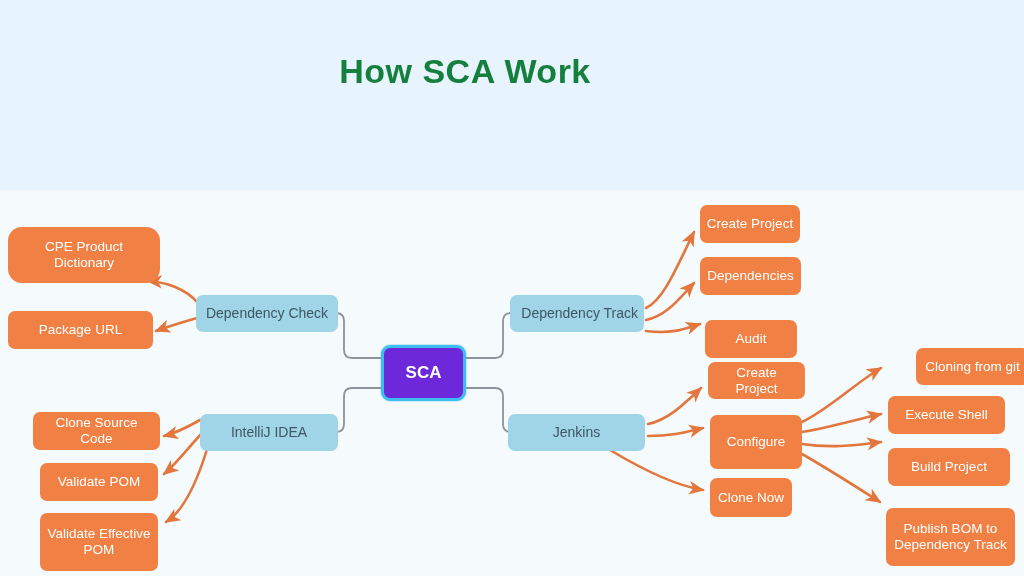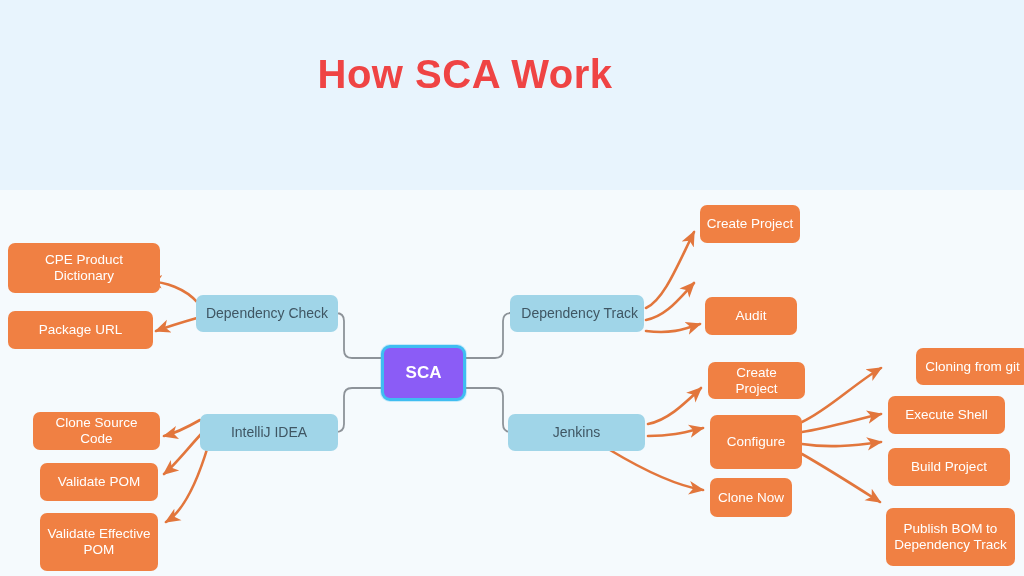--- a/index.html
+++ b/index.html
@@ -24,23 +24,23 @@
     width: 1024px;
     height: 190px;
     background: #e8f4fd;
   }
   #title {
     position: absolute;
     left: 0;
     top: 52px;
     width: 930px;
     text-align: center;
-    font-size: 40px;
+    font-size: 34px;
     font-weight: bold;
-    color: #ef4444;
+    color: #15803d;
     letter-spacing: 0.5px;
     font-family: "Liberation Sans", "DejaVu Sans", sans-serif;
   }
   #canvas {
     position: absolute;
     left: 0; top: 190px;
     width: 1024px;
     height: 386px;
     background: #f5fafd;
   }
@@ -67,21 +67,21 @@
     font-size: 13.5px;
     padding: 2px 6px;
   }
   .node.blue {
     background: #a0d5e8;
     color: #3f5663;
     font-size: 14px;
     padding: 2px 6px;
   }
   .node.center {
-    background: #8b5cf6;
+    background: #6d28d9;
     color: #ffffff;
     font-size: 17px;
     font-weight: bold;
     border: 3px solid #3fbdf1;
     border-radius: 9px;
     box-shadow: 0 0 0 1px rgba(63,189,241,0.25);
   }
   .node span { display: block; width: 100%; }
 </style>
 </head>
@@ -150,21 +150,21 @@
   </div>
 
   <div class="node blue" style="left:510px;top:295px;width:134px;height:37px;text-align:right;">
     <span>Dependency Track</span>
   </div>
 
   <div class="node blue" style="left:508px;top:414px;width:137px;height:37px;">
     <span>Jenkins</span>
   </div>
 
-  <div class="node orange" style="left:8px;top:243px;width:152px;height:50px;">
+  <div class="node orange" style="left:8px;top:227px;width:152px;height:56px;border-radius:14px;">
     <span>CPE Product Dictionary</span>
   </div>
 
   <div class="node orange" style="left:8px;top:311px;width:145px;height:38px;">
     <span>Package URL</span>
   </div>
 
   <div class="node orange" style="left:33px;top:412px;width:127px;height:38px;">
     <span>Clone Source Code</span>
   </div>
@@ -174,22 +174,25 @@
   </div>
 
   <div class="node orange" style="left:40px;top:513px;width:118px;height:58px;">
     <span>Validate Effective POM</span>
   </div>
 
   <div class="node orange" style="left:700px;top:205px;width:100px;height:38px;">
     <span>Create Project</span>
   </div>
 
-
-  <div class="node orange" style="left:705px;top:297px;width:92px;height:38px;">
+  <div class="node orange" style="left:700px;top:257px;width:101px;height:38px;">
+    <span>Dependencies</span>
+  </div>
+
+  <div class="node orange" style="left:705px;top:320px;width:92px;height:38px;">
     <span>Audit</span>
   </div>
 
   <div class="node orange" style="left:708px;top:362px;width:97px;height:37px;">
     <span>Create Project</span>
   </div>
 
   <div class="node orange" style="left:710px;top:415px;width:92px;height:54px;">
     <span>Configure</span>
   </div>

